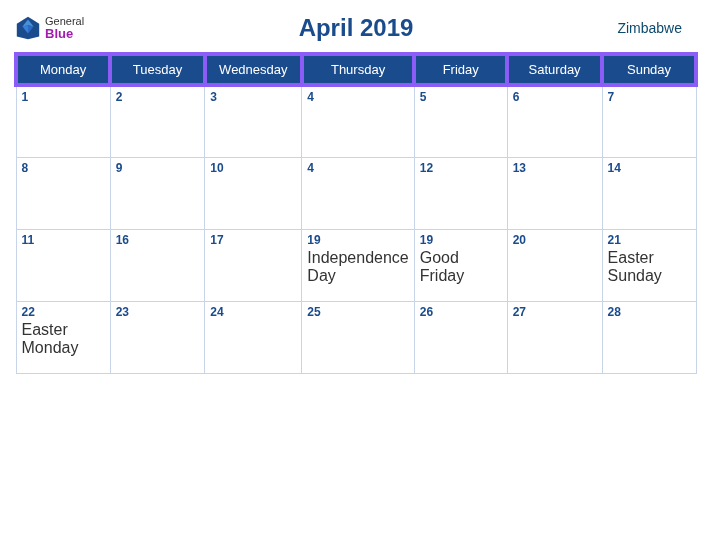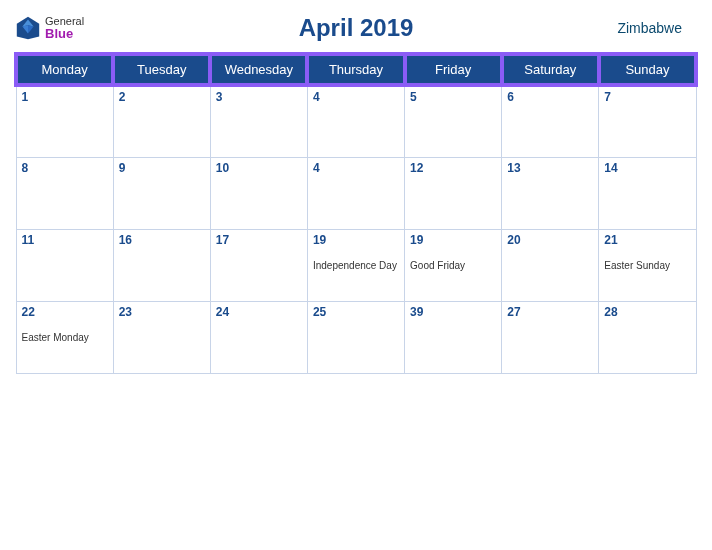--- a/index.html
+++ b/index.html
@@ -86,23 +86,23 @@
       padding: 3px 5px;
       position: relative;
     }
     .day-number {
       font-size: 12px;
       font-weight: bold;
       color: #1a4b8c;
       display: block;
     }
     .holiday-name {
-      font-size: 10px;
+      font-size: 16px;
       color: #333;
-      margin-top: 13px;
+      margin-top: 2px;
       display: block;
     }
   </style>
 </head>
 <body>
 
 <div class="calendar-container">
   <div class="calendar-header">
     <div class="logo-area">
       <svg class="logo-icon" viewBox="0 0 40 40">
@@ -213,21 +213,21 @@
           <td>
             <span class="day-number">23</span>
           </td>
           <td>
             <span class="day-number">24</span>
           </td>
           <td>
             <span class="day-number">25</span>
           </td>
           <td>
-            <span class="day-number">39</span>
+            <span class="day-number">26</span>
           </td>
           <td>
             <span class="day-number">27</span>
           </td>
           <td>
             <span class="day-number">28</span>
           </td>
         </tr>
       </tbody>
   </table>

